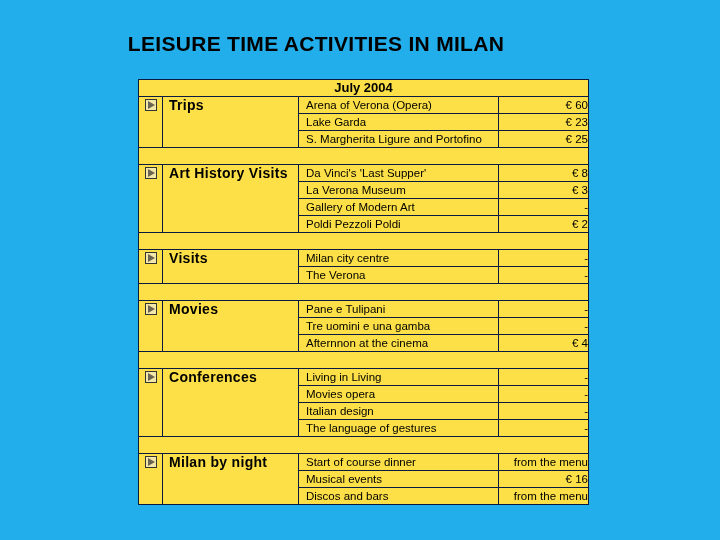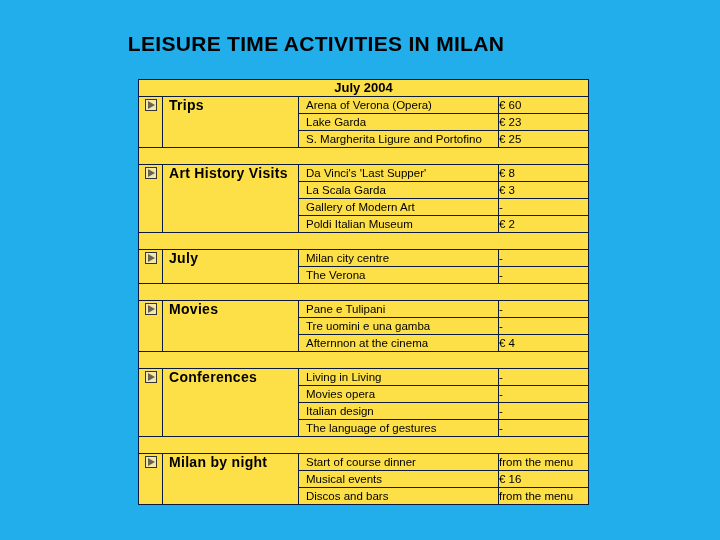--- a/index.html
+++ b/index.html
@@ -23,21 +23,21 @@
   table.act td {
     border:1px solid #0a1a40; padding:0; height:16px; line-height:16px;
   }
   td.hdr {
     text-align:center; font-weight:bold; font-size:13px;
     height:18px; line-height:18px; padding-left:20px;
   }
   td.icon { width:23px; vertical-align:top; text-align:center; }
   td.cat { width:129px; vertical-align:top; font-weight:bold; padding-left:6px !important; font-size:14px; letter-spacing:0.3px; }
   td.item { width:192px; padding-left:7px !important;margin-left:20px; }
-  td.price { text-align:left;margin-left:24px; }
+  td.price { text-align:right;margin-left:24px; }
   td.spacer { height:16px; }
   .play {
     display:inline-block; width:12px; height:12px; margin-top:2px;
     background:#f4e8a8; border:1px solid #333; position:relative; box-sizing:border-box;
   }
   .play::after {
     content:""; position:absolute; left:2px; top:1px;
     border-left:7px solid #6a6450; border-top:4px solid transparent; border-bottom:4px solid transparent;
   }
 </style>
@@ -68,37 +68,37 @@
       <tr>
         <td colspan="4" class="spacer"></td>
       </tr>
       <tr>
         <td class="icon" rowspan="4"><span class="play"></span></td>
         <td class="cat" rowspan="4">Art History Visits</td>
         <td class="item">Da Vinci's 'Last Supper'</td>
         <td class="price">€ 8</td>
       </tr>
       <tr>
-        <td class="item">La Scala Garda</td>
+        <td class="item">La Verona Museum</td>
         <td class="price">€ 3</td>
       </tr>
       <tr>
         <td class="item">Gallery of Modern Art</td>
         <td class="price">-</td>
       </tr>
       <tr>
-        <td class="item">Poldi Italian Museum</td>
+        <td class="item">Poldi Pezzoli Poldi</td>
         <td class="price">€ 2</td>
       </tr>
       <tr>
         <td colspan="4" class="spacer"></td>
       </tr>
       <tr>
         <td class="icon" rowspan="2"><span class="play"></span></td>
-        <td class="cat" rowspan="2">July</td>
+        <td class="cat" rowspan="2">Visits</td>
         <td class="item">Milan city centre</td>
         <td class="price">-</td>
       </tr>
       <tr>
         <td class="item">The Verona</td>
         <td class="price">-</td>
       </tr>
       <tr>
         <td colspan="4" class="spacer"></td>
       </tr>

